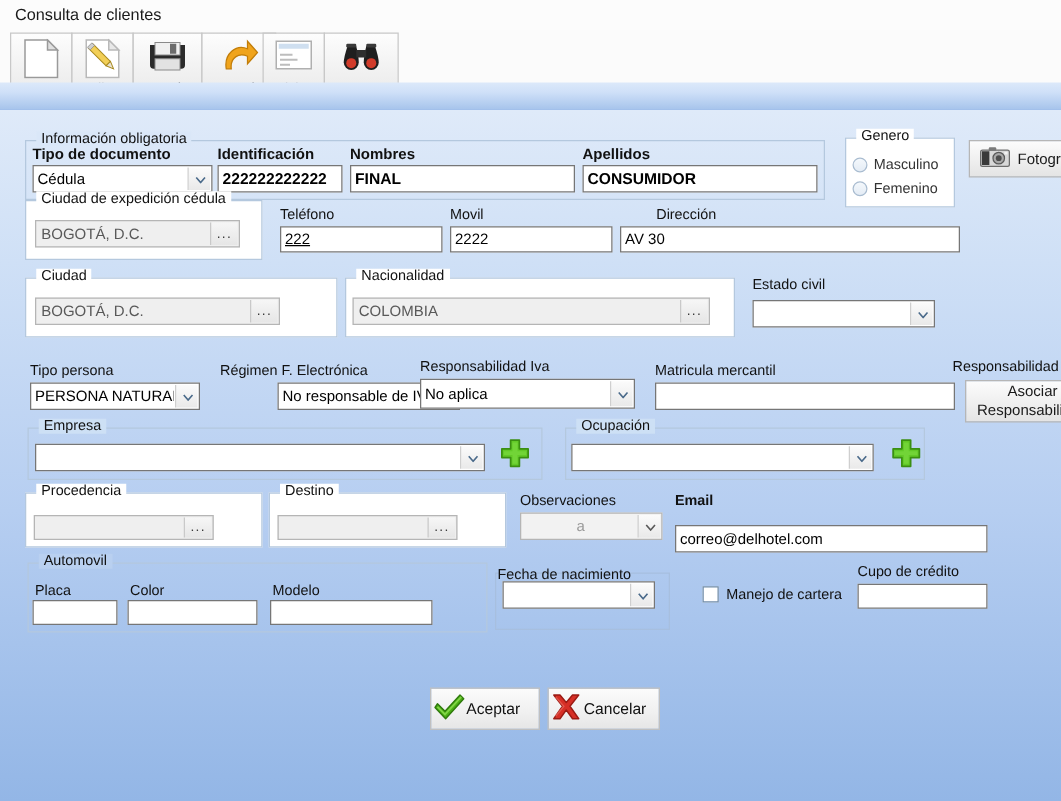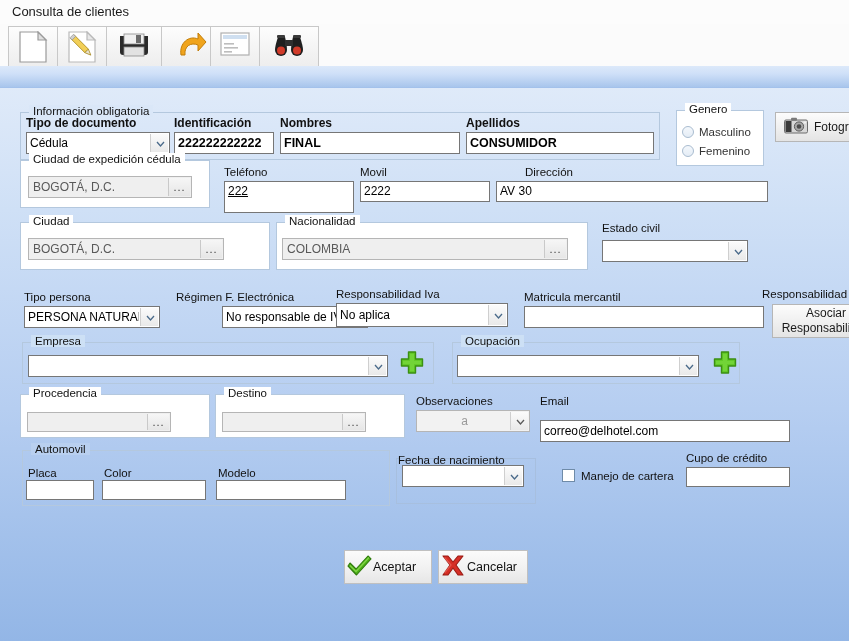--- a/index.html
+++ b/index.html
@@ -213,21 +213,21 @@
 
     <div class="gbox white" style="left:20px;top:72px;width:190px;height:48px;">
       <div class="cap">Ciudad de expedición cédula</div>
     </div>
     <div class="pick" style="left:28px;top:88px;width:164px;height:22px;">
       <div class="txt">BOGOTÁ, D.C.</div>
       <div class="dots">...</div>
     </div>
 
     <div class="lbl" style="left:224px;top:78px;">Teléfono</div>
-    <div class="tbx" style="left:224px;top:93px;width:130px;height:32px;line-height:19px;text-decoration:underline;">222</div>
+    <div class="tbx" style="left:224px;top:93px;width:130px;height:21px;line-height:19px;text-decoration:underline;">222</div>
 
     <div class="lbl" style="left:360px;top:78px;">Movil</div>
     <div class="tbx" style="left:360px;top:93px;width:130px;height:21px;line-height:19px;">2222</div>
 
     <div class="lbl" style="left:496px;top:78px;margin-left:29px;">Dirección</div>
     <div class="tbx" style="left:496px;top:93px;width:272px;height:21px;line-height:19px;">AV 30</div>
 
     <div class="gbox white" style="left:676px;top:22px;width:88px;height:56px;">
       <div class="cap">Genero</div>
     </div>
@@ -392,21 +392,21 @@
       <div class="txt" style="text-align:center;color:#9a9a9a;">a</div>
       <div class="arw">
         <span class="chev">
             <svg width="9" height="6" viewBox="0 0 9 6">
               <path d="M1 1 L4.5 5 L8 1" fill="none" stroke="#5a5a5a" stroke-width="1.3"></path>
             </svg>
           </span>
       </div>
     </div>
 
-    <div class="lbl" style="left:540px;top:307px;">Email</div>
+    <div class="lbl" style="left:540px;top:307px;font-weight:bold;">Email</div>
     <div class="tbx" style="left:540px;top:332px;width:250px;height:22px;line-height:20px;">correo@delhotel.com</div>
 
     <div class="gbox" style="left:22px;top:362px;width:368px;height:56px;">
       <div class="cap" style="background:#b9d0f0;">Automovil</div>
     </div>
     <div class="lbl" style="left:28px;top:379px;">Placa</div>
     <div class="tbx" style="left:26px;top:392px;width:68px;height:20px;line-height:18px;"></div>
 
     <div class="lbl" style="left:104px;top:379px;">Color</div>
     <div class="tbx" style="left:102px;top:392px;width:104px;height:20px;line-height:18px;"></div>

